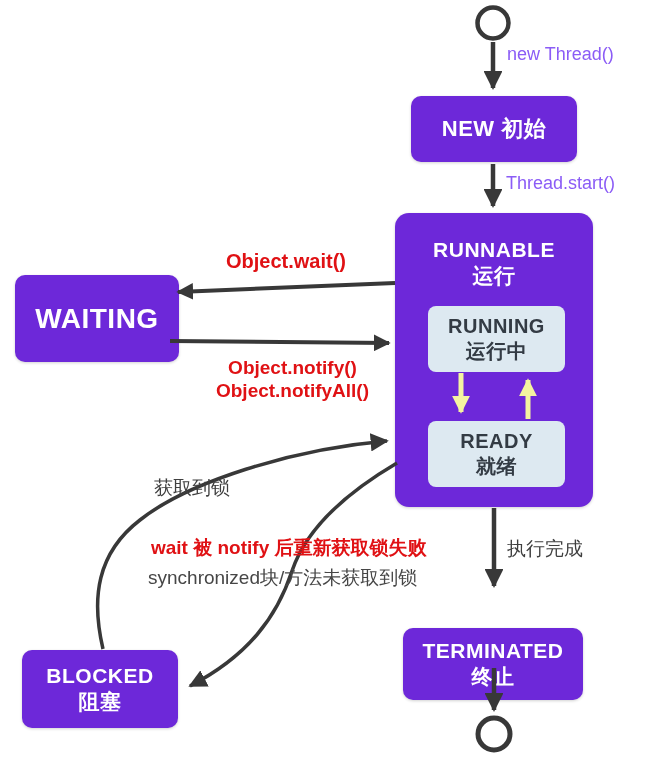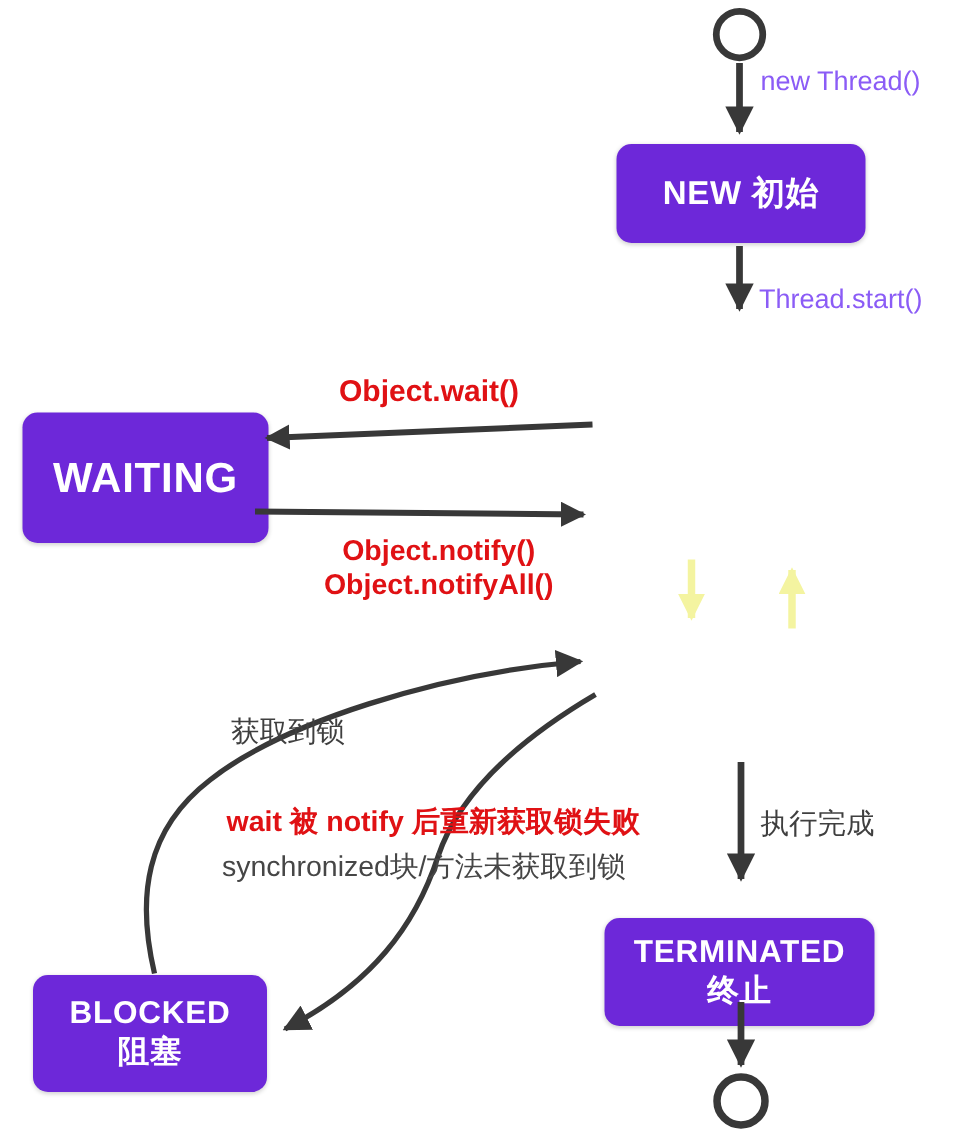--- a/index.html
+++ b/index.html
@@ -16,40 +16,40 @@
   .state{
     position:absolute;background:#6d28d9;border-radius:10px;color:#ffffff;
     display:flex;flex-direction:column;align-items:center;justify-content:center;
     font-weight:bold;letter-spacing:.5px;text-align:center;
     box-shadow:0 1px 3px rgba(0,0,0,.18);
   }
   .state .line{display:block;line-height:1.25;}
   .new-box{left:411px;top:96px;width:166px;height:66px;font-size:22px;}
   .waiting-box{left:15px;top:275px;width:164px;height:87px;font-size:28px;}
   .blocked-box{left:22px;top:650px;width:156px;height:78px;font-size:21px;}
-  .terminated-box{left:403px;top:612px;width:180px;height:72px;font-size:21px;}
+  .terminated-box{left:403px;top:628px;width:180px;height:72px;font-size:21px;}
   .runnable-box{
     left:395px;top:213px;width:198px;height:294px;border-radius:14px;
     justify-content:flex-start;font-size:21px;
   }
   .runnable-title{margin-top:24px;line-height:1.3;}
   .substate{
     position:absolute;background:#dde9f1;border-radius:8px;color:#333b44;
     left:33px;width:137px;height:66px;font-size:20px;font-weight:bold;
     display:flex;flex-direction:column;align-items:center;justify-content:center;
     line-height:1.25;text-align:center;
   }
   .running-box{top:93px;}
   .ready-box{top:208px;}
 
   
   .lbl{position:absolute;white-space:nowrap;color:#8b5cf6;font-size:18px;}
   .lbl.red{color:#e01114;font-weight:bold;}
   .lbl-new-thread{left:507px;top:44px;}
-  .lbl-thread-start{left:506px;top:189px;}
+  .lbl-thread-start{left:506px;top:173px;}
   .lbl-object-wait{left:226px;top:250px;font-size:20px;}
   .lbl-object-notify{left:190px;top:356px;width:205px;text-align:center;font-size:19px;line-height:23px;}
   .lbl-lock-acquired{left:154px;top:475px;font-size:19px;color:#3f3f3f;}
   .lbl-renotify-fail{left:151px;top:535px;font-size:19px;}
   .lbl-sync-no-lock{left:148px;top:565px;font-size:19px;color:#464646;}
   .lbl-exec-done{left:507px;top:536px;font-size:19px;color:#3f3f3f;}
 
   
   .edge-dark{stroke:#383838;fill:none;}
   .edge-yellow{stroke:#f4f4a0;fill:none;}
@@ -59,20 +59,34 @@
 <body>
 
 <div class="stage">
 
   <div class="box-layer">
 
     <div class="state new-box">
       <span class="line">NEW 初始</span>
     </div>
 
+    <div class="state runnable-box">
+      <div class="runnable-title">
+        <span class="line">RUNNABLE</span>
+        <span class="line">运行</span>
+      </div>
+      <div class="substate running-box">
+        <span class="line">RUNNING</span>
+        <span class="line">运行中</span>
+      </div>
+      <div class="substate ready-box">
+        <span class="line">READY</span>
+        <span class="line">就绪</span>
+      </div>
+    </div>
 
     <div class="state waiting-box">
       <span class="line">WAITING</span>
     </div>
 
     <div class="state blocked-box">
       <span class="line">BLOCKED</span>
       <span class="line">阻塞</span>
     </div>
 

